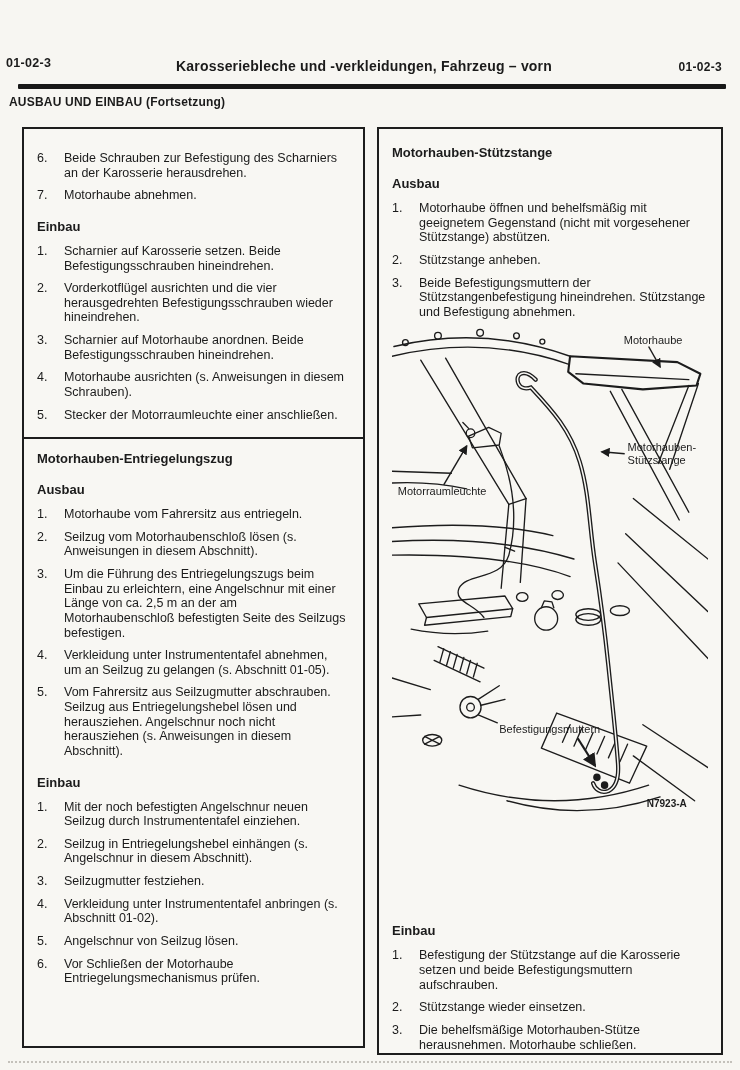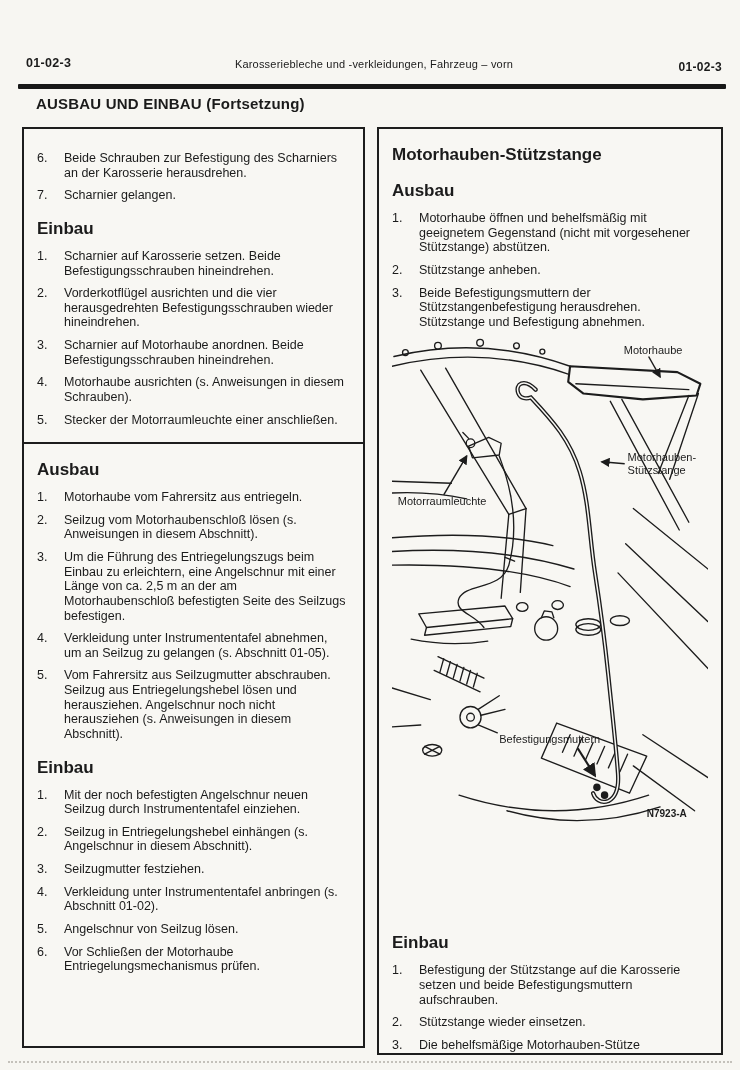--- a/index.html
+++ b/index.html
@@ -4,35 +4,35 @@
 <style>
   html,body{margin:0;padding:0;}
   body{
     width:740px;height:1070px;position:relative;overflow:hidden;
     background:#f7f6f2;
     font-family:"Liberation Sans","DejaVu Sans",sans-serif;
     color:#1b1b1b;
     -webkit-font-smoothing:antialiased;
   }
   
-  .header{position:absolute;top:50px;left:24px;right:16px;height:30px;}
+  .header{position:absolute;top:50px;left:4px;right:16px;height:30px;}
   .hdr-num-left{position:absolute;left:2px;top:6px;font-size:12.5px;font-weight:bold;letter-spacing:.3px;}
-  .hdr-title{position:absolute;left:0;right:0;top:8px;text-align:center;font-size:11px;font-weight:normal;letter-spacing:.2px;}
+  .hdr-title{position:absolute;left:0;right:0;top:8px;text-align:center;font-size:14px;font-weight:bold;letter-spacing:.2px;}
   .hdr-num-right{position:absolute;right:2px;top:10px;font-size:12px;font-weight:bold;letter-spacing:.3px;}
   .hdr-rule{position:absolute;top:84px;left:18px;right:14px;height:5px;background:#181818;border-radius:1px;}
-  .section-title{position:absolute;top:95px;left:36px;font-size:15px;font-weight:bold;letter-spacing:.2px;}
+  .section-title{position:absolute;top:95px;left:9px;font-size:12px;font-weight:bold;letter-spacing:.2px;}
   
   .col-box{position:absolute;top:127px;background:#f8f7f3;border:2px solid #1d1d1d;box-sizing:border-box;overflow:hidden;}
   .box-left{left:22px;width:343px;height:921px;padding:12px 13px 10px 13px;}
   .box-right{left:377px;width:346px;height:928px;padding:12px 13px 10px 13px;border-width:2.5px;}
   
   .step{display:flex;margin:0 0 8px 0;font-size:12.5px;line-height:1.17;}
   .step-num{flex:0 0 27px;}
   .step-text{flex:1;padding-right:2px;}
-  .h-bold{font-weight:bold;font-size:17px;margin:16px 0 7px 0;}
+  .h-bold{font-weight:bold;font-size:13px;margin:16px 0 7px 0;}
   .h-bold.first{margin-top:4px;}
   .h-bold.tight{}
   .steps{margin-top:10px;}
   .box-divider{border:0;border-top:2px solid #1d1d1d;margin:15px -13px 12px -13px;}
   
   .figure-wrap{margin:4px 0 0 0;}
   .figure-wrap svg{display:block;}
   
   .scan-bottom-line{position:absolute;left:8px;right:8px;top:1061px;border-top:2px dotted #b8b5ae;opacity:.8;}
 </style>
@@ -51,21 +51,21 @@
 
   <div class="steps">
 
       <div class="step">
         <span class="step-num">6.</span>
         <span class="step-text">Beide Schrauben zur Befestigung des Scharniers an der Karosserie herausdrehen.</span>
       </div>
 
       <div class="step">
         <span class="step-num">7.</span>
-        <span class="step-text">Scharnier gelangen.</span>
+        <span class="step-text">Motorhaube abnehmen.</span>
       </div>
     </div>
 
   <div class="h-bold">Einbau</div>
 
   <div class="steps">
 
       <div class="step">
         <span class="step-num">1.</span>
         <span class="step-text">Scharnier auf Karosserie setzen. Beide Befestigungsschrauben hineindrehen.</span>
@@ -87,20 +87,21 @@
       </div>
 
       <div class="step">
         <span class="step-num">5.</span>
         <span class="step-text">Stecker der Motorraumleuchte einer anschließen.</span>
       </div>
     </div>
 
   <hr class="box-divider">
 
+  <div class="h-bold first">Motorhauben-Entriegelungszug</div>
   <div class="h-bold tight">Ausbau</div>
 
   <div class="steps">
 
       <div class="step">
         <span class="step-num">1.</span>
         <span class="step-text">Motorhaube vom Fahrersitz aus entriegeln.</span>
       </div>
 
       <div class="step">
@@ -172,21 +173,21 @@
         <span class="step-text">Motorhaube öffnen und behelfsmäßig mit geeignetem Gegenstand (nicht mit vorgesehener Stützstange) abstützen.</span>
       </div>
 
       <div class="step">
         <span class="step-num">2.</span>
         <span class="step-text">Stützstange anheben.</span>
       </div>
 
       <div class="step">
         <span class="step-num">3.</span>
-        <span class="step-text">Beide Befestigungsmuttern der Stützstangenbefestigung herausdrehen. Stützstange und Befestigung abnehmen.</span>
+        <span class="step-text">Beide Befestigungsmuttern der Stützstangenbefestigung hineindrehen. Stützstange und Befestigung abnehmen.</span>
       </div>
     </div>
 
   <div class="figure-wrap">
     <svg width="316" height="580" viewBox="0 0 330 595" preserveAspectRatio="none">
       <defs>
         <marker id="arr" viewBox="0 0 10 10" refX="8.5" refY="5" markerWidth="6.5" markerHeight="6.5" orient="auto-start-reverse">
           <path d="M0,0 L10,5 L0,10 Z" fill="#1c1c1c"></path>
         </marker>
       </defs>

